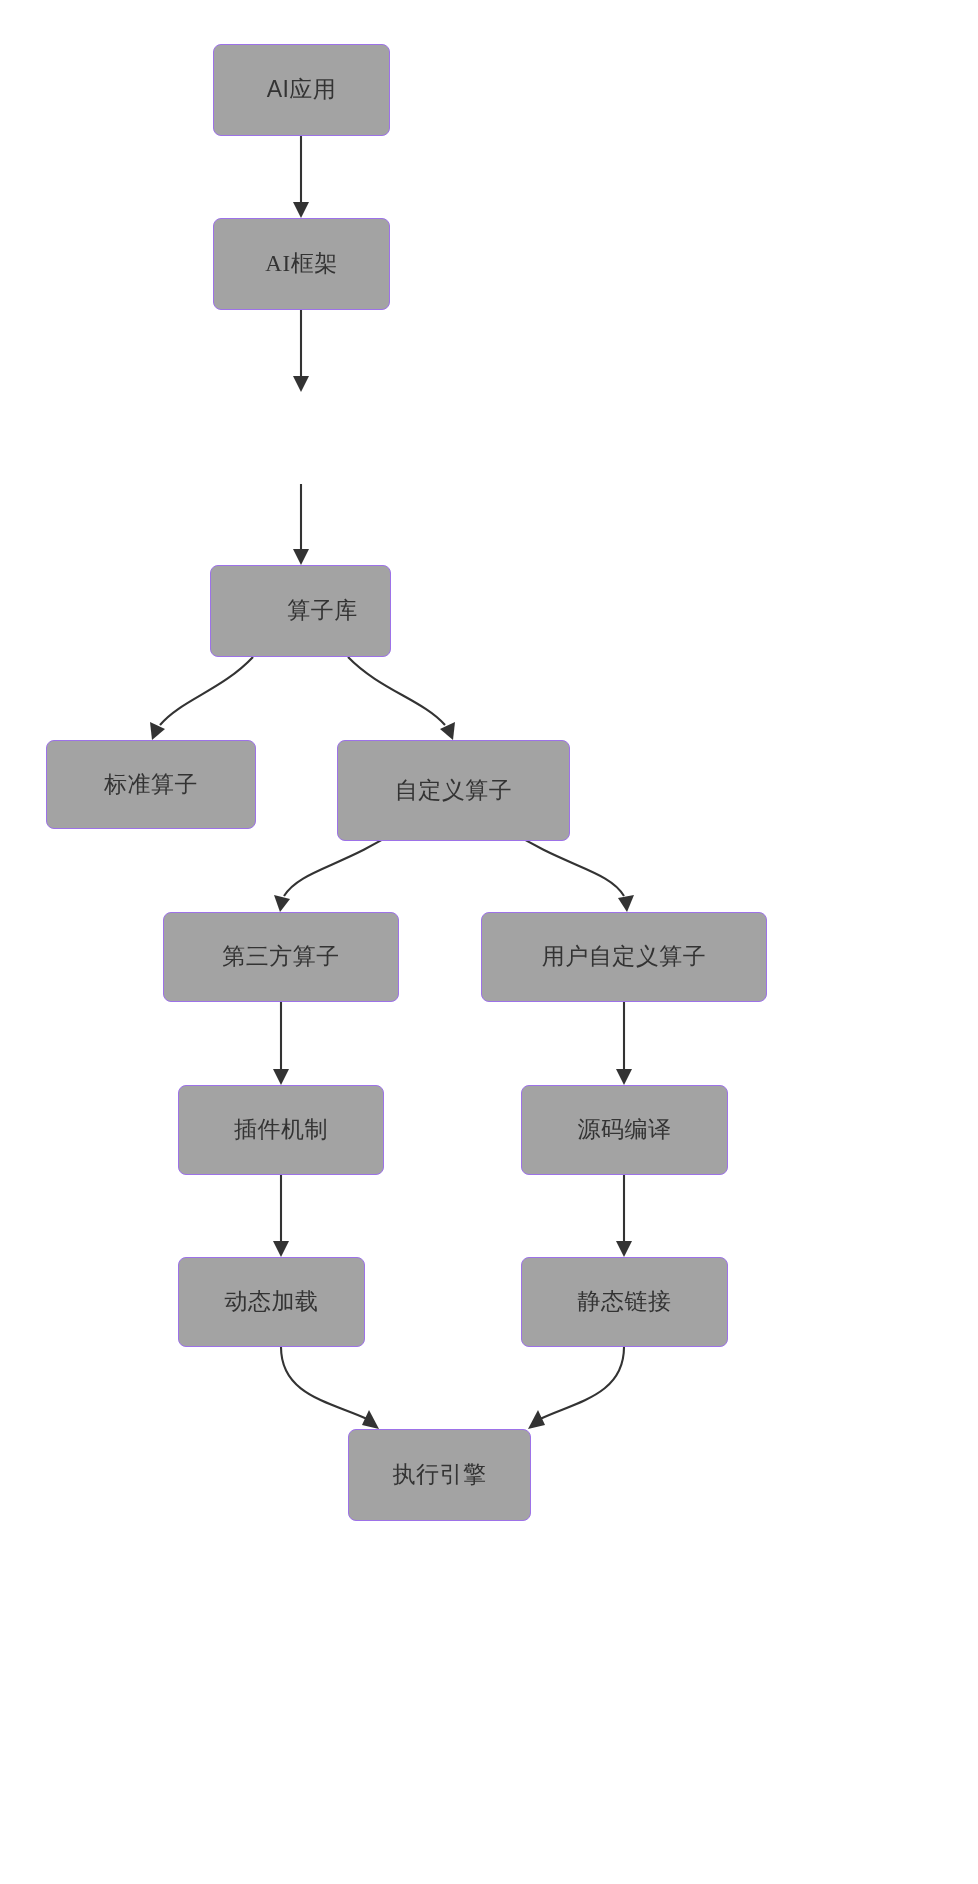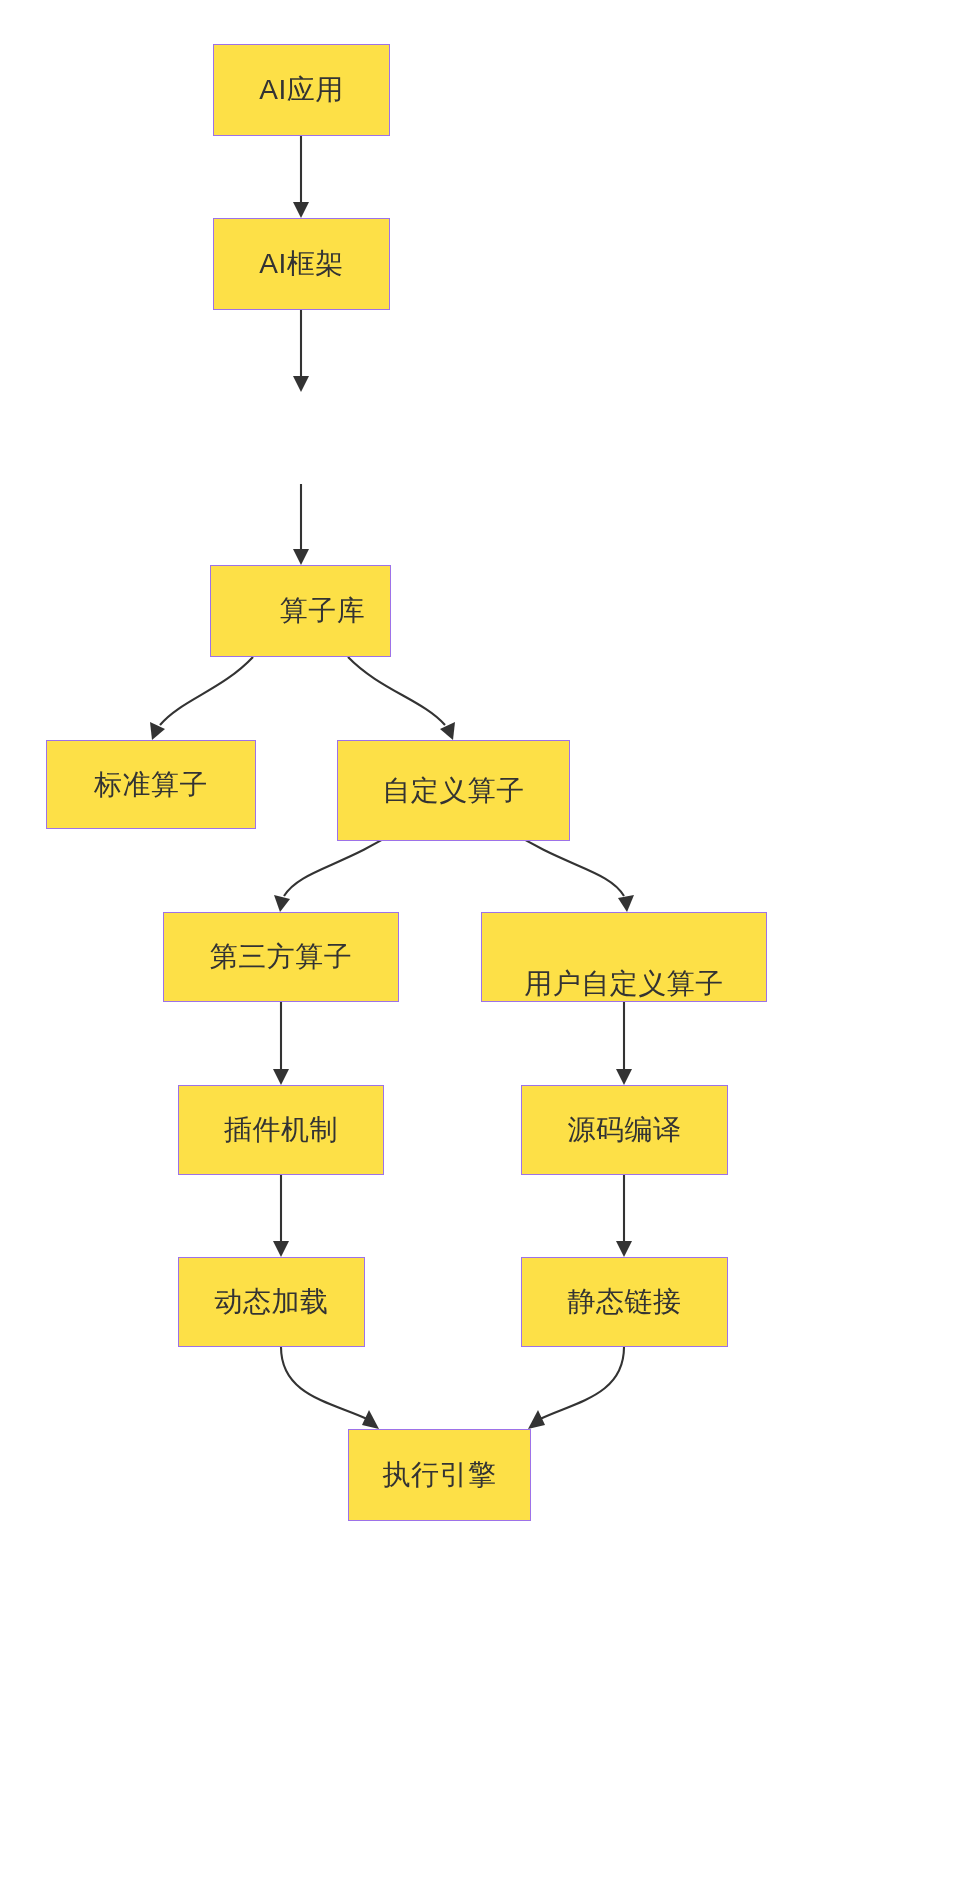--- a/index.html
+++ b/index.html
@@ -25,25 +25,25 @@
     width: 978px;
     height: 1884px;
     pointer-events: none;
   }
   .flow-node {
     position: absolute;
     box-sizing: border-box;
     display: flex;
     align-items: center;
     justify-content: center;
-    background: #fde047;
+    background: #a3a3a3;
     border: 1.6px solid #9d72e8;
-    border-radius: 0px;
+    border-radius: 8px;
     color: #333333;
-    font-size: 28px;
+    font-size: 23px;
     line-height: 1.2;
     letter-spacing: 0.5px;
     white-space: nowrap;
     z-index: 2;
   }
   .flow-node .node-label {
     display: block;
     text-align: center;
   }
   .edge-path {
@@ -126,42 +126,42 @@
     <g>
       <path class="edge-path" d="M 624,1347 C 624,1395 576,1402 540,1419"></path>
       <polygon class="edge-arrow" points="528,1429 538,1410 545,1425"></polygon>
     </g>
   </svg>
 
   <div class="flow-node" style="left:213px; top:44px; width:177px; height:92px;">
     <span class="node-label">AI应用</span>
   </div>
 
-  <div class="flow-node" style="left:213px; top:218px; width:177px; height:92px;">
+  <div class="flow-node" style="left:213px; top:218px; width:177px; height:92px;font-family:Liberation Serif, serif;">
     <span class="node-label">AI框架</span>
   </div>
 
 
   <div class="flow-node" style="left:210px; top:565px; width:181px; height:92px;padding-left:44px;">
     <span class="node-label">算子库</span>
   </div>
 
   <div class="flow-node" style="left:46px; top:740px; width:210px; height:89px;">
     <span class="node-label">标准算子</span>
   </div>
 
   <div class="flow-node" style="left:337px; top:740px; width:233px; height:101px;font-family:Liberation Serif, serif;">
     <span class="node-label">自定义算子</span>
   </div>
 
   <div class="flow-node" style="left:163px; top:912px; width:236px; height:90px;">
     <span class="node-label">第三方算子</span>
   </div>
 
-  <div class="flow-node" style="left:481px; top:912px; width:286px; height:90px;align-items:flex-end;">
+  <div class="flow-node" style="left:481px; top:912px; width:286px; height:90px;">
     <span class="node-label">用户自定义算子</span>
   </div>
 
   <div class="flow-node" style="left:178px; top:1085px; width:206px; height:90px;">
     <span class="node-label">插件机制</span>
   </div>
 
   <div class="flow-node" style="left:521px; top:1085px; width:207px; height:90px;">
     <span class="node-label">源码编译</span>
   </div>

